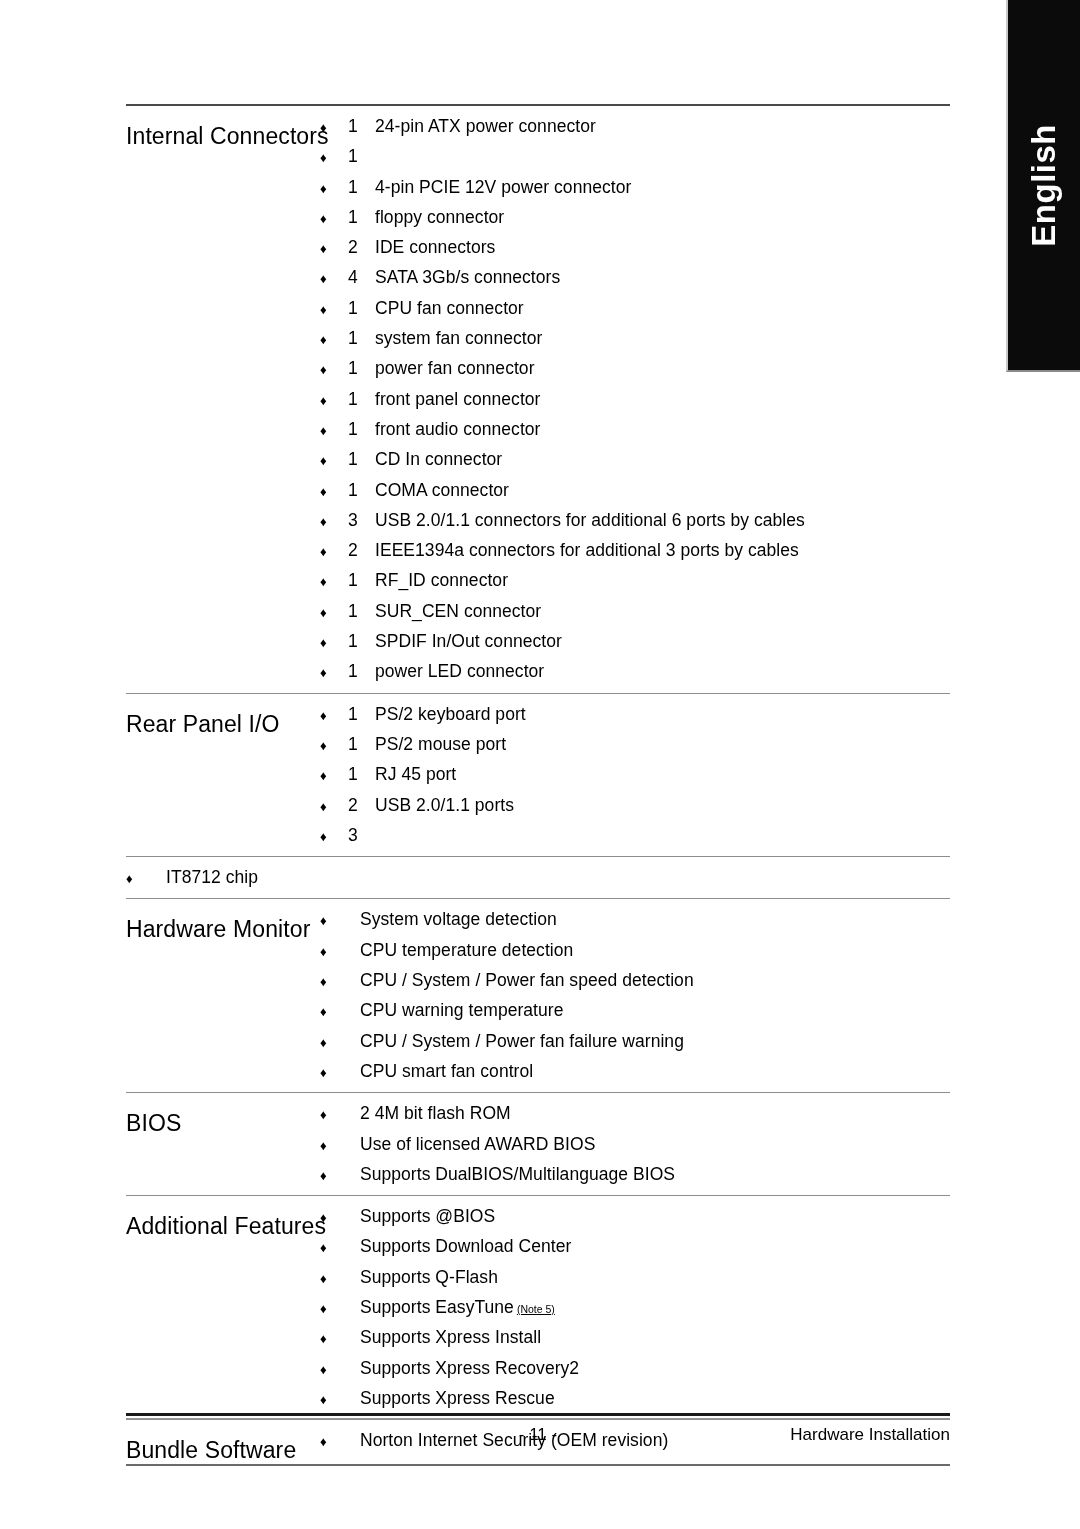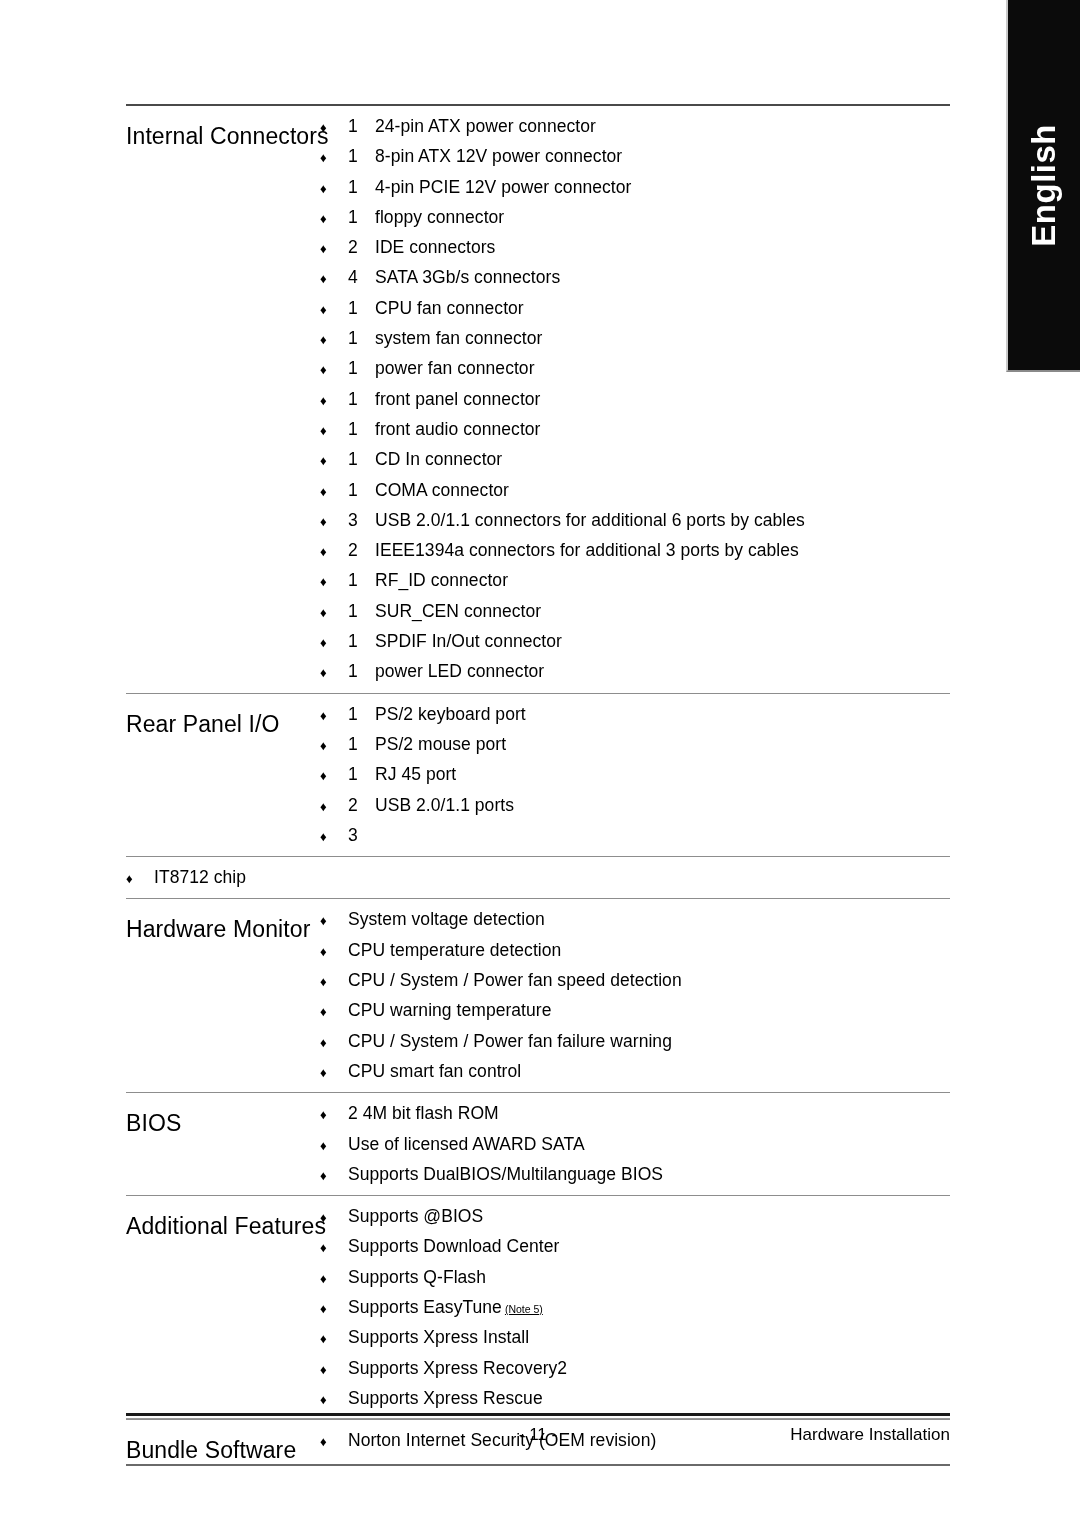--- a/index.html
+++ b/index.html
@@ -107,21 +107,21 @@
     width: 27px;
     text-align: left;
     font-size: 17.5px;
   }
   .itext {
     font-size: 17.5px;
     letter-spacing: 0.05px;
   }
   
   .no-qty .itext {
-    margin-left: 0;
+    margin-left: 12px;
   }
 
   .note {
     font-size: 10.5px;
     vertical-align: super;
     line-height: 1;
     margin-left: 3px;
     text-decoration: underline;
   }
 
@@ -174,21 +174,20 @@
         <div class="section-label">Internal Connectors</div>
         <div class="section-items">
           <div class="item">
             <span class="bullet">♦</span>
             <span class="qty">1</span>
             <span class="itext">24-pin ATX power connector</span>
           </div>
           <div class="item">
             <span class="bullet">♦</span>
             <span class="qty">1</span>
-            <span class="itext">8-pin ATX 12V power connector</span>
           </div>
           <div class="item">
             <span class="bullet">♦</span>
             <span class="qty">1</span>
             <span class="itext">4-pin PCIE 12V power connector</span>
           </div>
           <div class="item">
             <span class="bullet">♦</span>
             <span class="qty">1</span>
             <span class="itext">floppy connector</span>
@@ -342,21 +341,21 @@
       <div class="rule-section"></div>
       <div class="section">
         <div class="section-label">BIOS</div>
         <div class="section-items no-qty">
           <div class="item">
             <span class="bullet">♦</span>
             <span class="itext">2 4M bit flash ROM</span>
           </div>
           <div class="item">
             <span class="bullet">♦</span>
-            <span class="itext">Use of licensed AWARD SATA</span>
+            <span class="itext">Use of licensed AWARD BIOS</span>
           </div>
           <div class="item">
             <span class="bullet">♦</span>
             <span class="itext">Supports DualBIOS/Multilanguage BIOS</span>
           </div>
         </div>
       </div>
       <div class="rule-section"></div>
       <div class="section">
         <div class="section-label">Additional Features</div>

